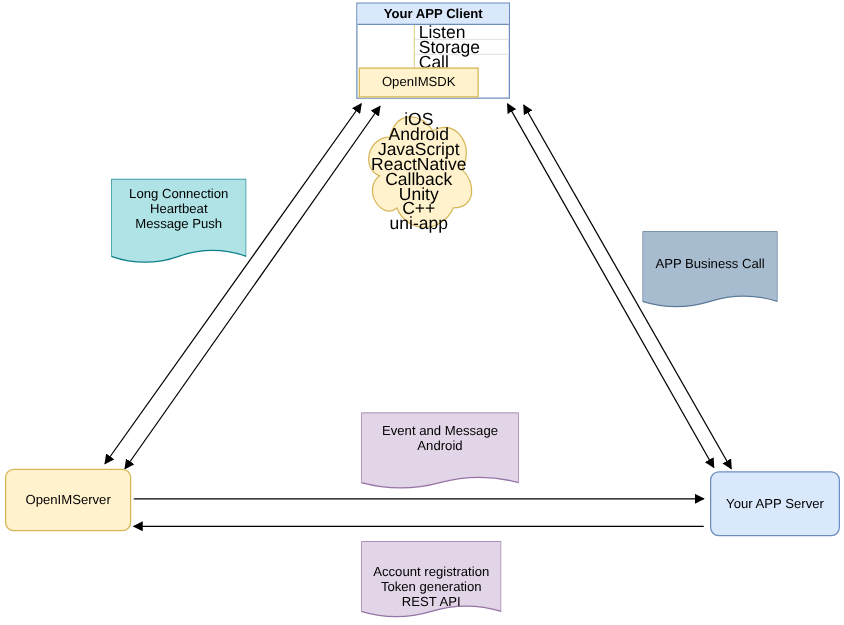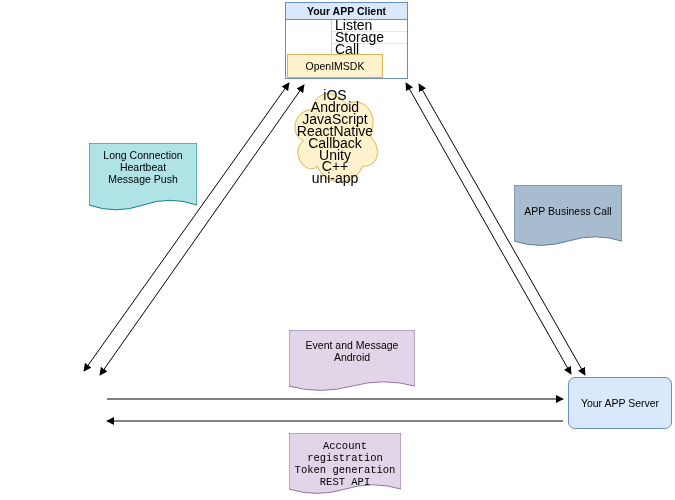--- a/index.html
+++ b/index.html
@@ -30,21 +30,21 @@
   .note { text-align:center; font-size:10.5px; line-height:12px; }
   .note svg { position:absolute; inset:0; width:100%; height:100%; }
   .note .note-text { position:relative; }
   .note-long-connection { left:89px; top:143px; width:108px; height:73px; }
   .note-long-connection .note-text { padding-top:6px; }
   .note-business-logic { left:514px; top:185px; width:108px; height:66px; }
   .note-business-logic .note-text { padding-top:20px; }
   .note-event-callback { left:289px; top:330px; width:126px; height:66px; }
   .note-event-callback .note-text { padding-top:9px; }
   .note-rest-api { left:289px; top:433px; width:112px; height:66px; }
-  .note-rest-api .note-text { padding-top:7px;font-family:Liberation Mono, monospace; }
+  .note-rest-api .note-text { padding-top:19px; }
 
   
   .server-box { border-radius:7px; text-align:center; font-size:10.5px; display:flex; align-items:center; justify-content:center; }
   .openim-server { left:4px; top:375px; width:101px; height:50px; background:#fff2cc; border:1px solid #d6b656; }
   .app-server   { left:568px; top:377px; width:104px; height:52px; background:#dae8fc; border:1px solid #6c8ebf; }
 </style>
 </head>
 <body>
 
 <div id="canvas">
@@ -124,18 +124,21 @@
     <svg viewBox="0 0 100 100" preserveAspectRatio="none">
       <path d="M0,0 L100,0 L100,85 Q75,72 50,85 Q25,98 0,85 Z" fill="#e1d5e7" stroke="#9673a6" stroke-width="1" vector-effect="non-scaling-stroke"></path>
     </svg>
     <div class="note-text">
       <div>Account registration</div>
       <div>Token generation</div>
       <div>REST API</div>
     </div>
   </div>
 
+  <div class="shape server-box openim-server">
+    <span>OpenIMServer</span>
+  </div>
 
   <div class="shape server-box app-server">
     <span>Your APP Server</span>
   </div>
 
 </div>
 
 </body></html>

